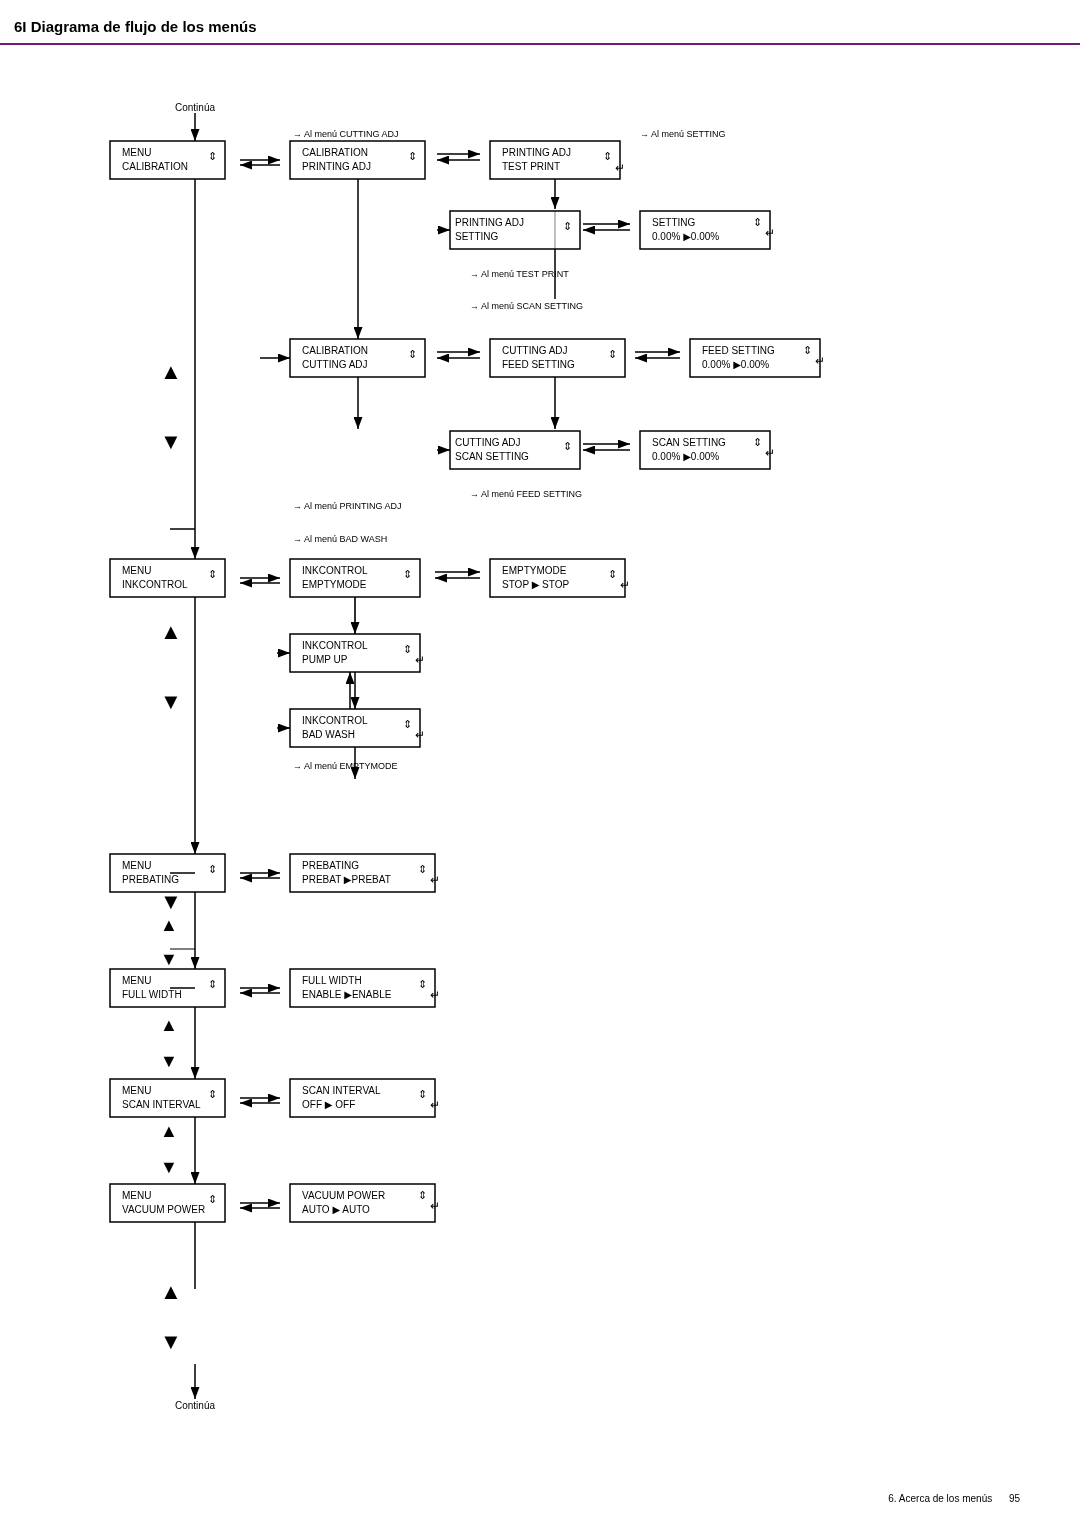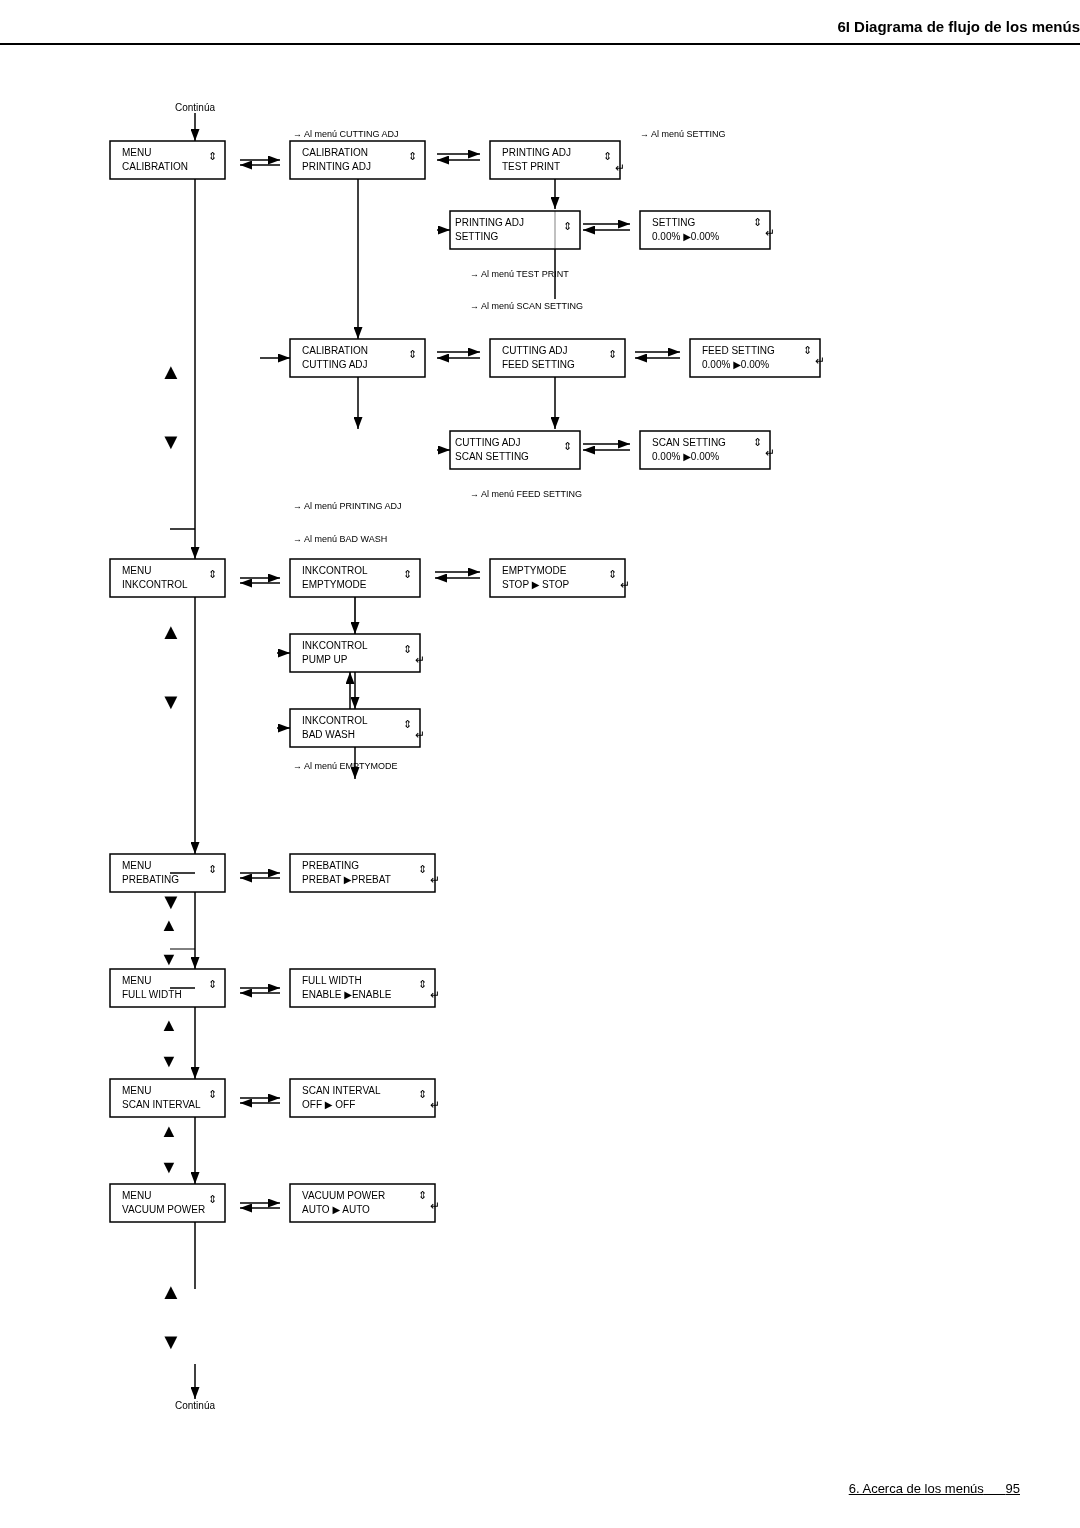--- a/index.html
+++ b/index.html
@@ -6,32 +6,31 @@
     body {
       width: 1080px;
       min-height: 1528px;
       background: #fff;
       font-family: Arial, sans-serif;
       font-size: 13px;
       color: #000;
       position: relative;
     }
     .page-header {
-      text-align: right;
+      text-align: left;
       padding: 18px 0 8px 14px;
       font-size: 15px;
       font-weight: bold;
-      border-bottom: 2px solid #000000;
+      border-bottom: 2px solid #701a75;
     }
     .page-footer {
       position: absolute;
-      bottom: 32px;
+      bottom: 24px;
       right: 60px;
-      font-size: 13px;
-      text-decoration: underline;
+      font-size: 10px;
     }
     .diagram-area {
       position: relative;
       width: 100%;
       padding: 24px 40px;
     }
     svg {
       width: 1000px;
       height: 1380px;
       display: block;

